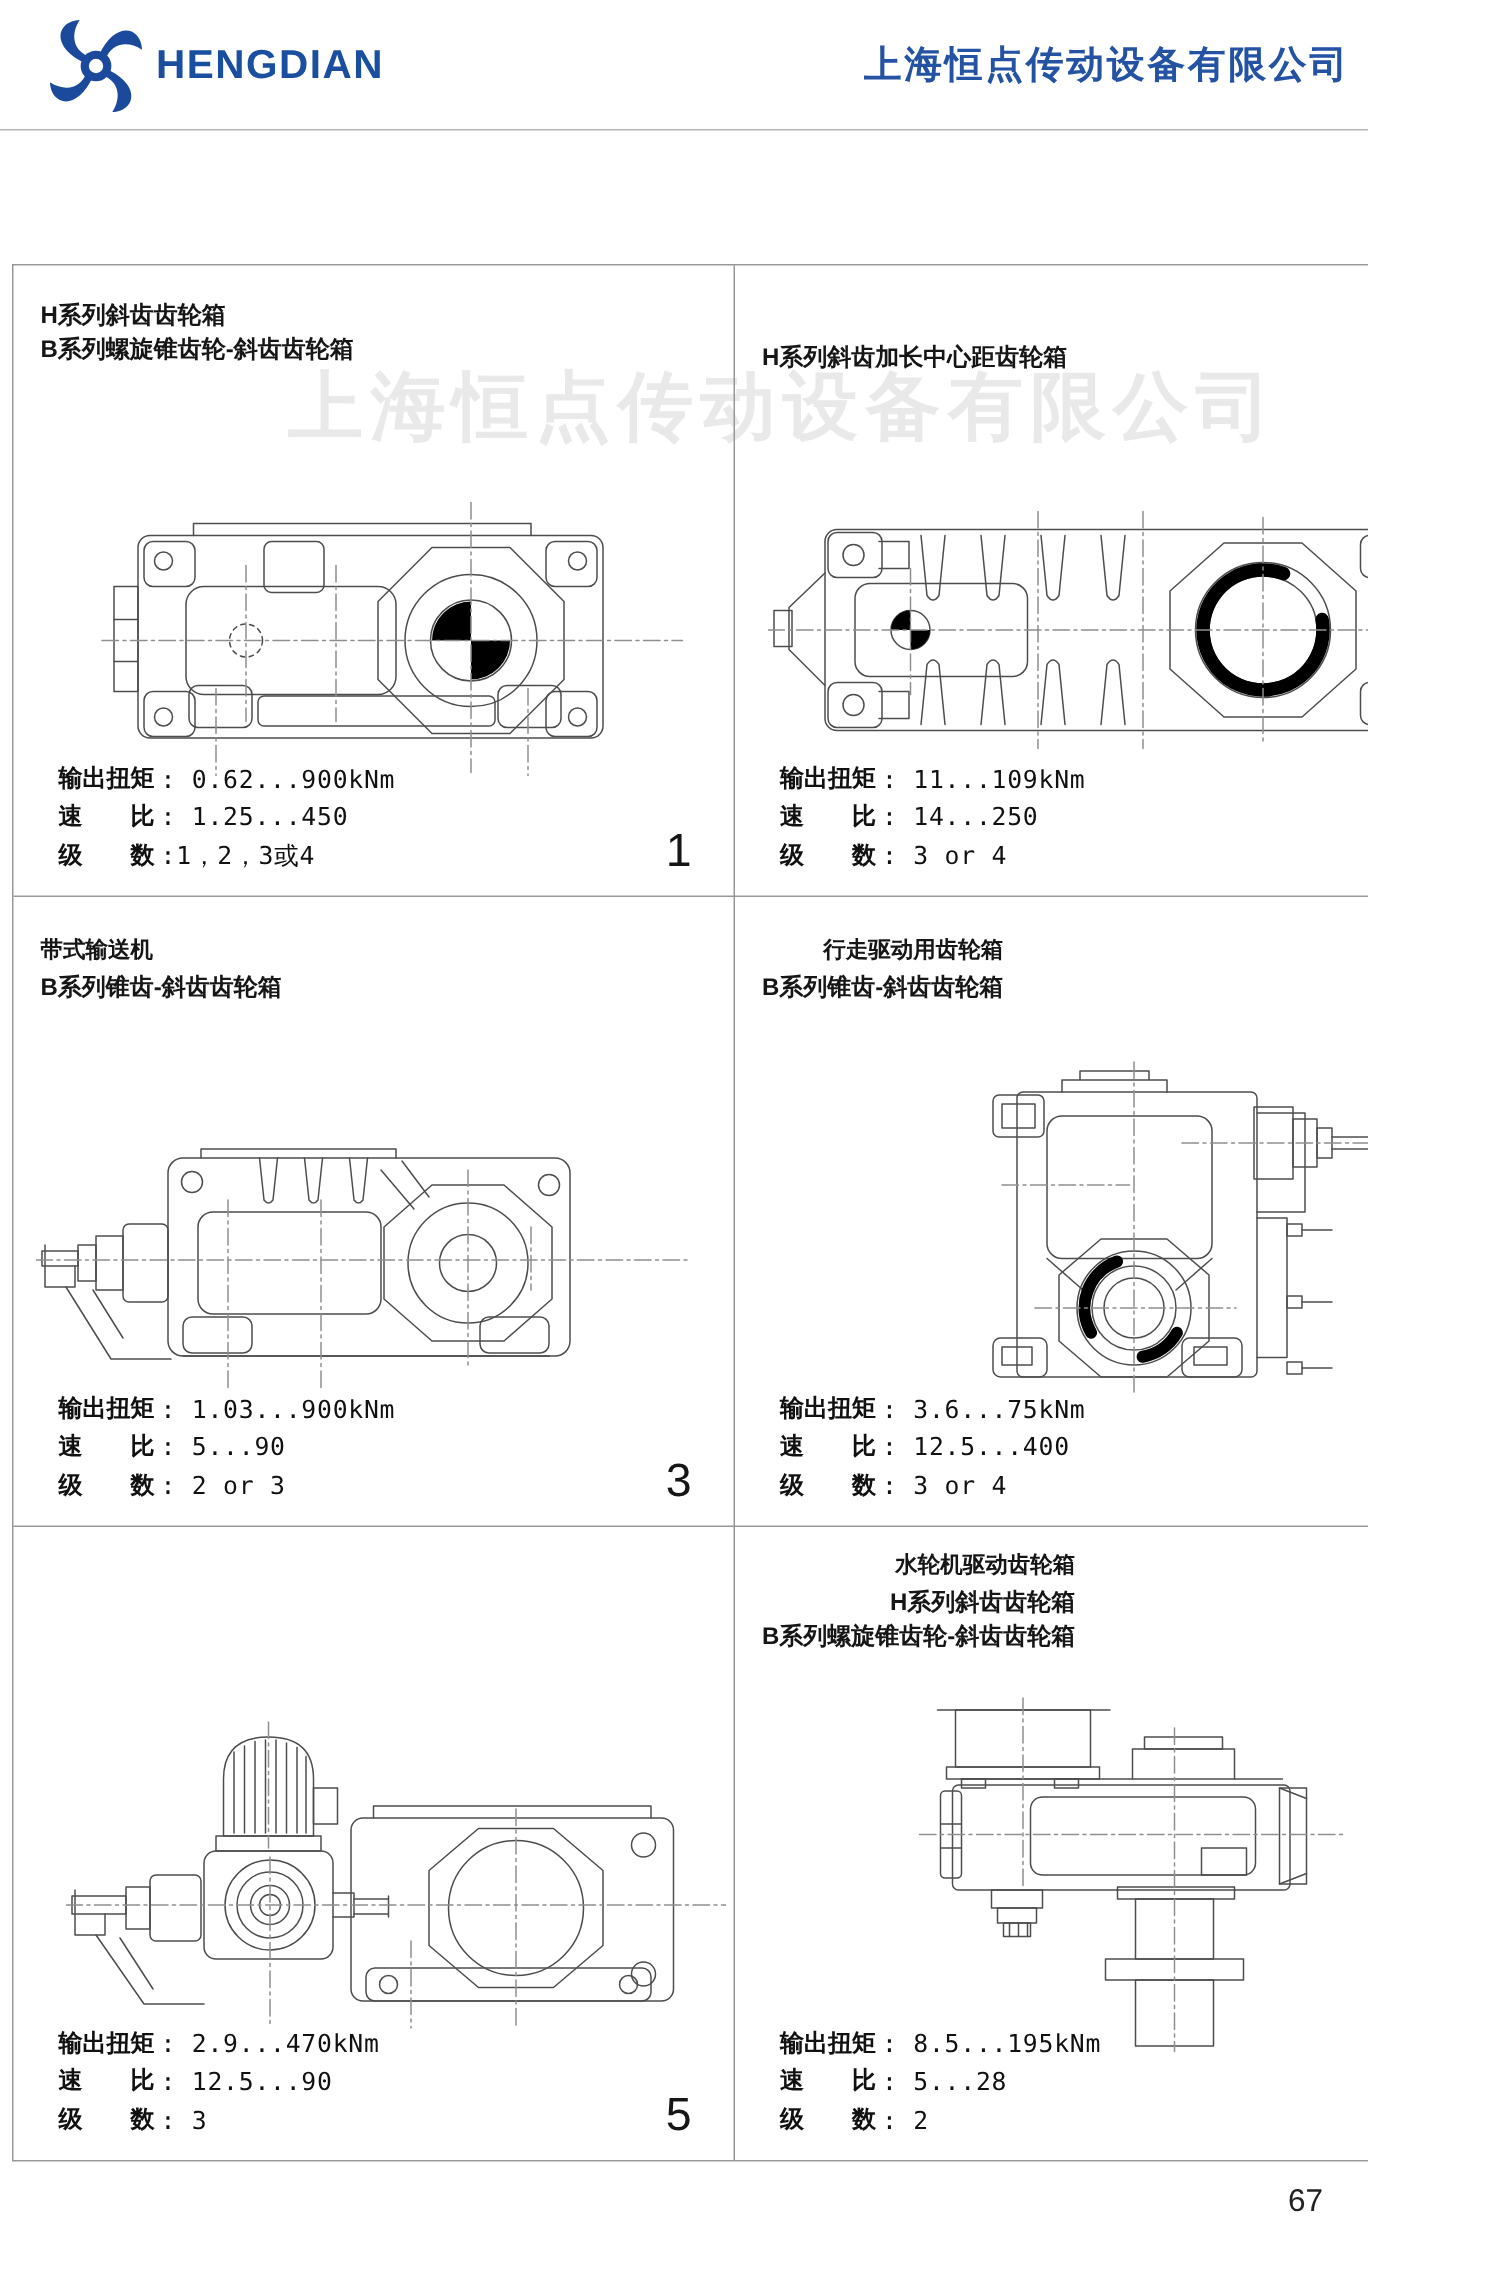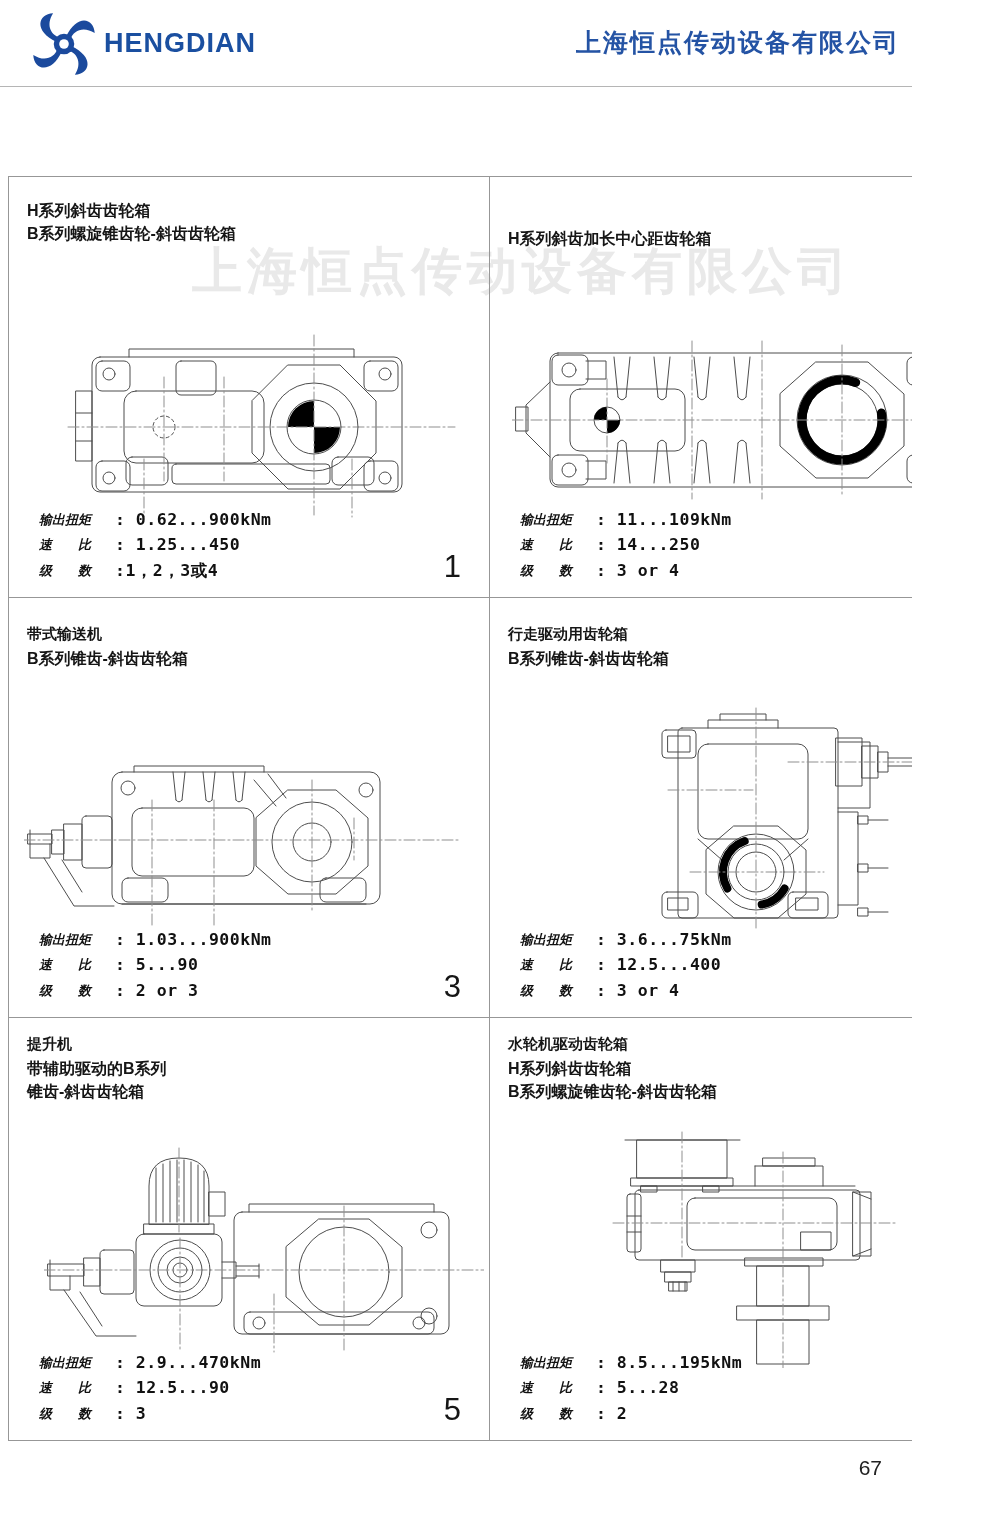--- a/index.html
+++ b/index.html
@@ -20,33 +20,33 @@
   .title-bar span{display:block;padding:5px 0 0 8px;font-size:21px;font-weight:bold;color:#141414;letter-spacing:2px;}
 
   
   .wm{position:absolute;top:238px;left:192px;font-size:50px;letter-spacing:5px;color:#e9e9e9;
       white-space:nowrap;z-index:1;pointer-events:none;font-weight:bold;}
 
   
   .grid{position:absolute;top:176px;left:8px;width:973px;height:1263px;border:1px solid #979797;
         display:grid;grid-template-columns:481px 492px;grid-template-rows:421px 420px 422px;z-index:2;}
   .cell{position:relative;border-right:1px solid #979797;border-bottom:1px solid #979797;}
-  .cell.last-col{border-right:none;}
+  .cell.last-col{border-right:none;text-align:right;}
   .cell.last-row{border-bottom:none;}
 
   .ctitle{position:absolute;top:22px;left:18px;z-index:3;}
   .ctitle.pad-top{top:50px;}
   .ctitle.tight{top:12px;}
   .ctitle span{display:block;font-size:16px;font-weight:bold;line-height:23px;color:#161616;}
   .ctitle span.t-lg{font-size:15px;line-height:27px;}
 
   .specs{position:absolute;left:30px;bottom:14px;z-index:3;}
   .spec-row{display:flex;line-height:25.5px;}
-  .spec-label{font-size:13px;font-weight:bold;white-space:pre;font-style:italic;}
-  .spec-value{font-size:16.5px;font-weight:bold;margin-left:24px;
+  .spec-label{font-size:16px;font-weight:bold;white-space:pre;}
+  .spec-value{font-size:16.5px;font-weight:normal;margin-left:4px;
               font-family:"DejaVu Sans Mono","Liberation Mono",monospace;letter-spacing:.5px;}
   .cnum{position:absolute;right:28px;bottom:12px;font-size:31px;color:#161616;z-index:3;}
 
   .draw{position:absolute;z-index:2;}
   .d1{top:142px;left:55px;}  .d2{top:150px;left:22px;}
   .d3{top:142px;left:15px;}  .d4{top:102px;left:148px;}
   .d5{top:126px;left:35px;}  .d6{top:110px;left:115px;}
 
   .dwg path,.dwg rect,.dwg circle,.dwg line,.dwg polyline,.dwg polygon
       {stroke:#4d4d4d;fill:none;stroke-width:1;stroke-linejoin:round;stroke-linecap:round;}
@@ -295,25 +295,20 @@
         </div>
         <div class="spec-row">
           <span class="spec-label">级　　数</span>
           <span class="spec-value">: 3 or 4</span>
         </div>
       </div>
       <div class="cnum">4</div>
     </div>
 
     <div class="cell last-row">
-      <div class="ctitle tight">
-        <span class="t-lg">提升机</span>
-        <span>带辅助驱动的B系列</span>
-        <span>锥齿-斜齿齿轮箱</span>
-      </div>
       <svg class="draw dwg d5" width="440" height="215" viewBox="0 0 440 215">
         <path d="M105,80 V42 Q105,14 135,14 Q165,14 165,42 V80 Z"></path>
         <path d="M112,24 V78 M119,20 V78 M126,17 V78 M133,16 V78 M140,16 V78 M147,18 V78 M154,21 V78 M160,27 V78"></path>
         <rect x="100" y="80" width="70" height="10"></rect>
         <rect x="165" y="48" width="16" height="24"></rect>
         <rect x="92" y="90" width="86" height="72" rx="8"></rect>
         <circle cx="136" cy="126" r="30"></circle>
         <circle cx="136" cy="126" r="22"></circle>
         <circle cx="136" cy="126" r="13"></circle>
         <circle cx="136" cy="126" r="7"></circle>

